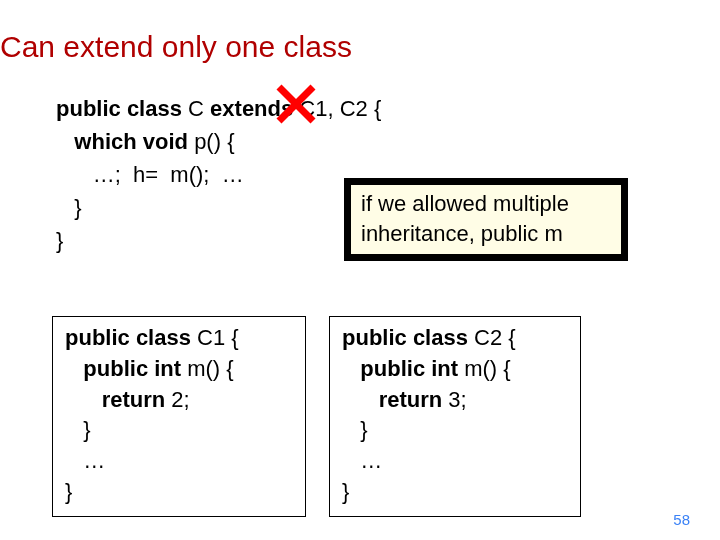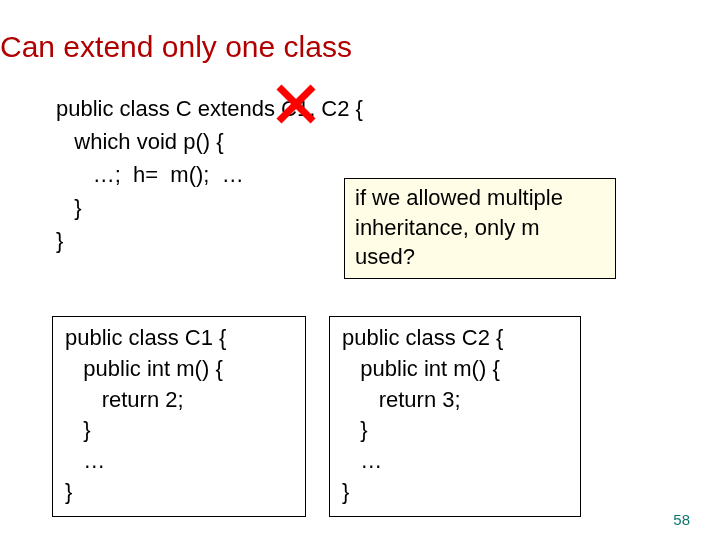--- a/index.html
+++ b/index.html
@@ -37,43 +37,43 @@
     left: 274px;
     pointer-events: none;
   }
   .x-mark svg { display: block; }
   .callout {
     position: absolute;
     top: 178px;
     left: 344px;
     width: 250px;
     background: #fffde6;
-    border: 1px solid #000000;
+    border: 7px solid #000000;
     padding: 4px 10px 6px 10px;
     font-size: 22px;
     line-height: 1.35;
   }
   .classbox {
     position: absolute;
     border: 1px solid #000;
     font-size: 22px;
     line-height: 1.4;
     white-space: pre;
     padding: 6px 10px 8px 12px;
   }
   .c1box { top: 316px; left: 52px;  width: 230px; }
   .c2box { top: 316px; left: 329px; width: 228px; }
   .page-num {
     position: absolute;
     bottom: 12px;
     right: 30px;
     font-size: 15px;
-    color: #0f766e;
+    color: #3b82f6;
   }
-  .b { font-weight: normal; }
+  .b { font-weight: bold; }
 </style>
 </head>
 <body>
 
 <div class="title">Can extend only one class</div>
 
 <div class="code-main"><span class="b">public class</span><span> C </span><span class="b">extends</span><span> C1, C2 {</span>
 <span class="b">   which void</span><span> p() {</span>
 <span>      …;  h=  m();  …</span>
 <span>   }</span>
@@ -81,22 +81,21 @@
 
 <div class="x-mark">
 <svg width="44" height="44">
   <line x1="5" y1="5" x2="39" y2="39" stroke="#ff0000" stroke-width="7"></line>
   <line x1="39" y1="5" x2="5" y2="39" stroke="#ff0000" stroke-width="7"></line>
 </svg>
 </div>
 
 <div class="callout">
   <div>if we allowed multiple</div>
-  <div>inheritance, only m</div>
-  <div>used?</div>
+  <div>inheritance, public m</div>
 </div>
 
 <div class="classbox c1box"><span class="b">public class</span><span> C1 {</span>
 <span class="b">   public int</span><span> m() {</span>
 <span class="b">      return</span><span> 2;</span>
 <span>   }</span>
 <span>   …</span>
 <span>}</span></div>
 
 <div class="classbox c2box"><span class="b">public class</span><span> C2 {</span>

